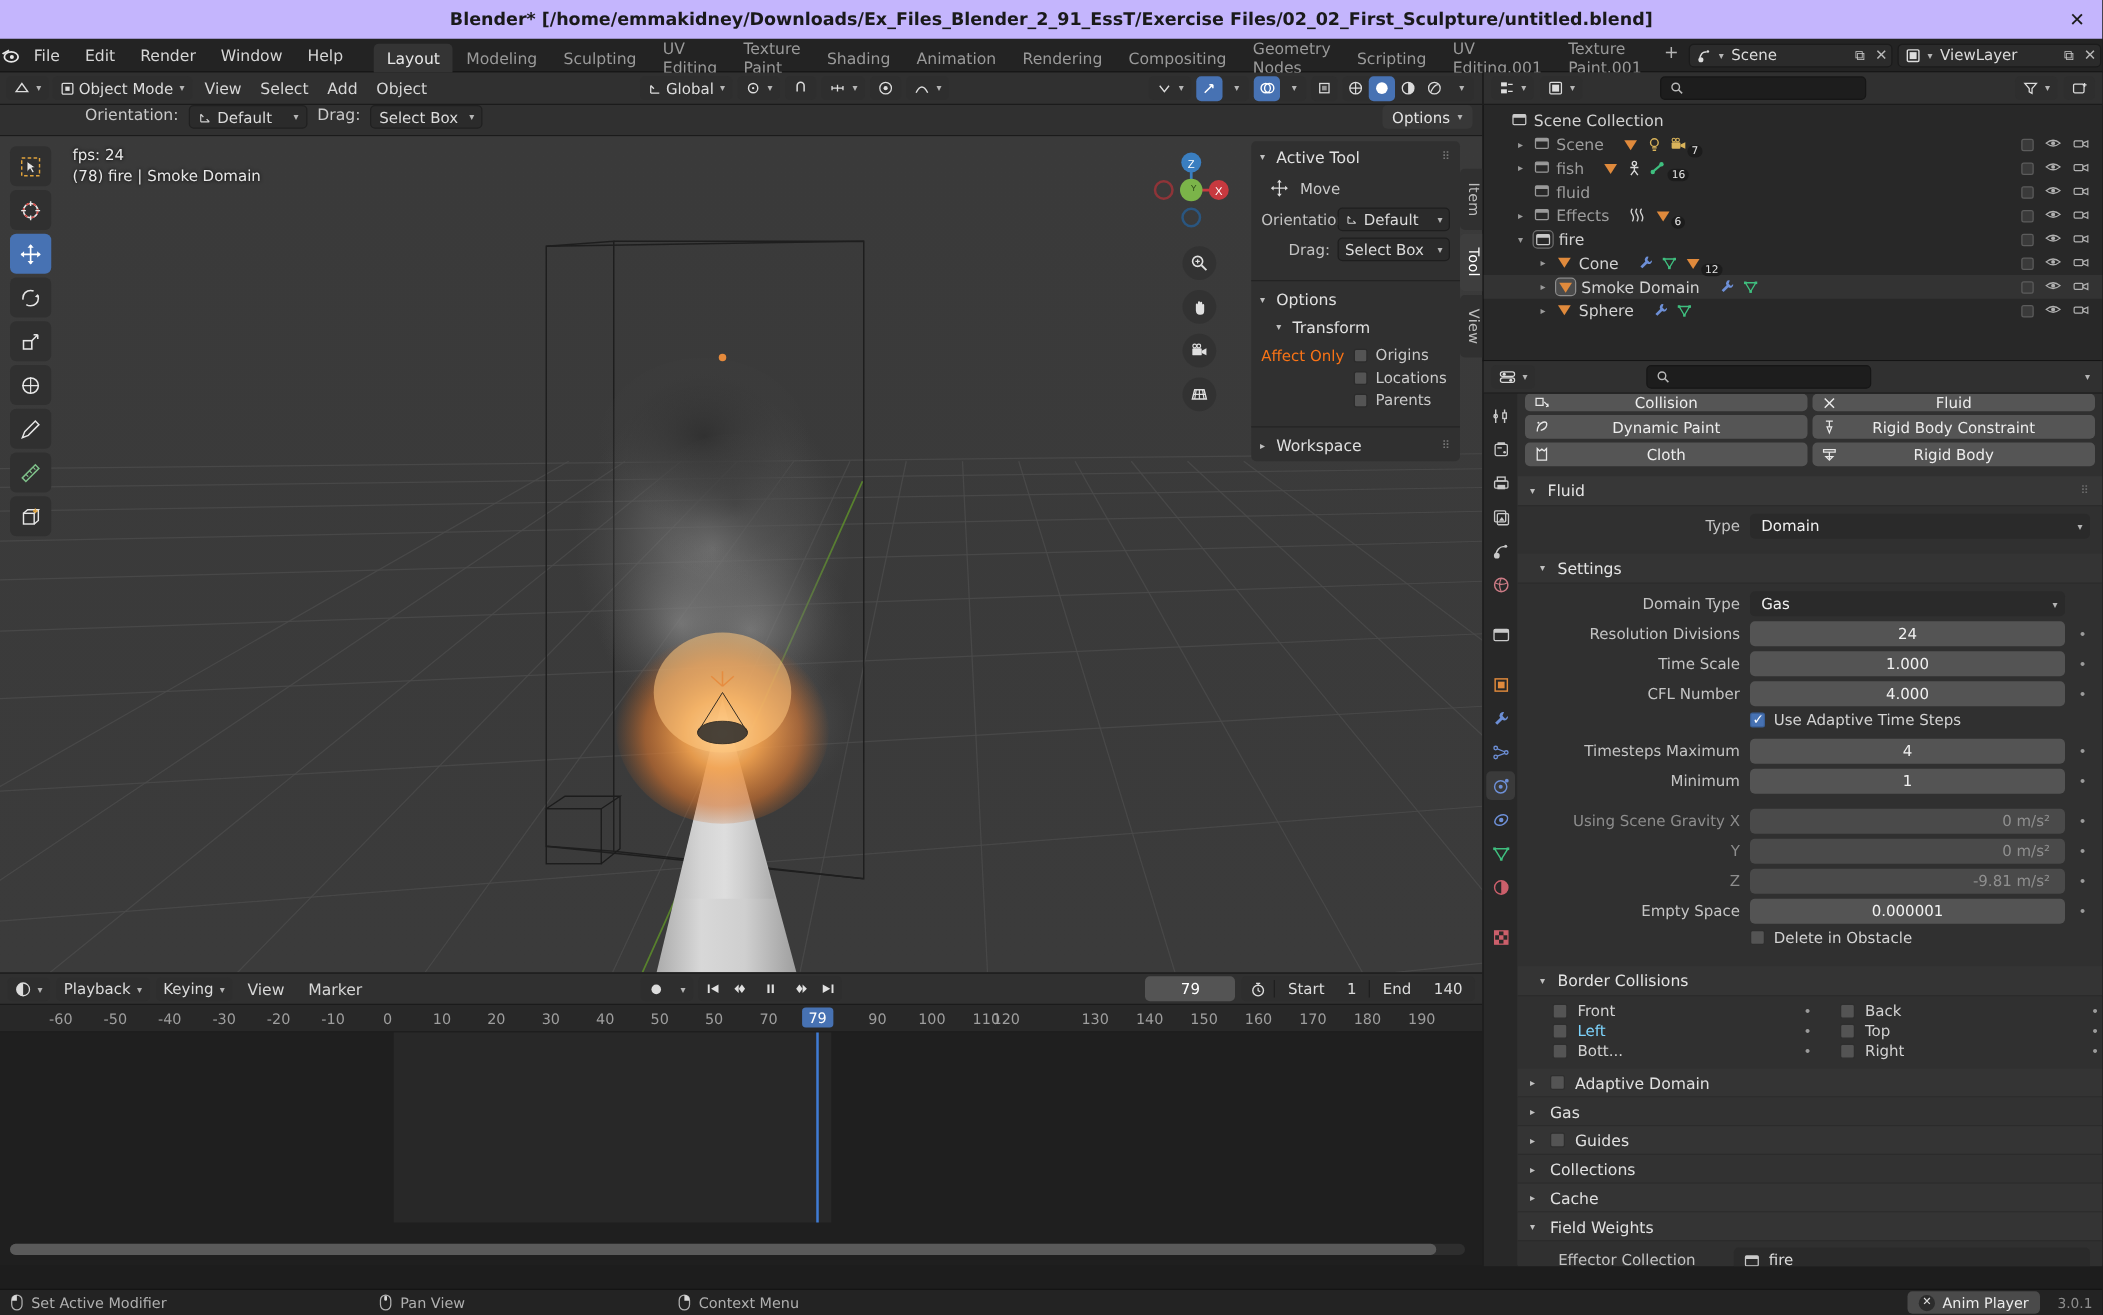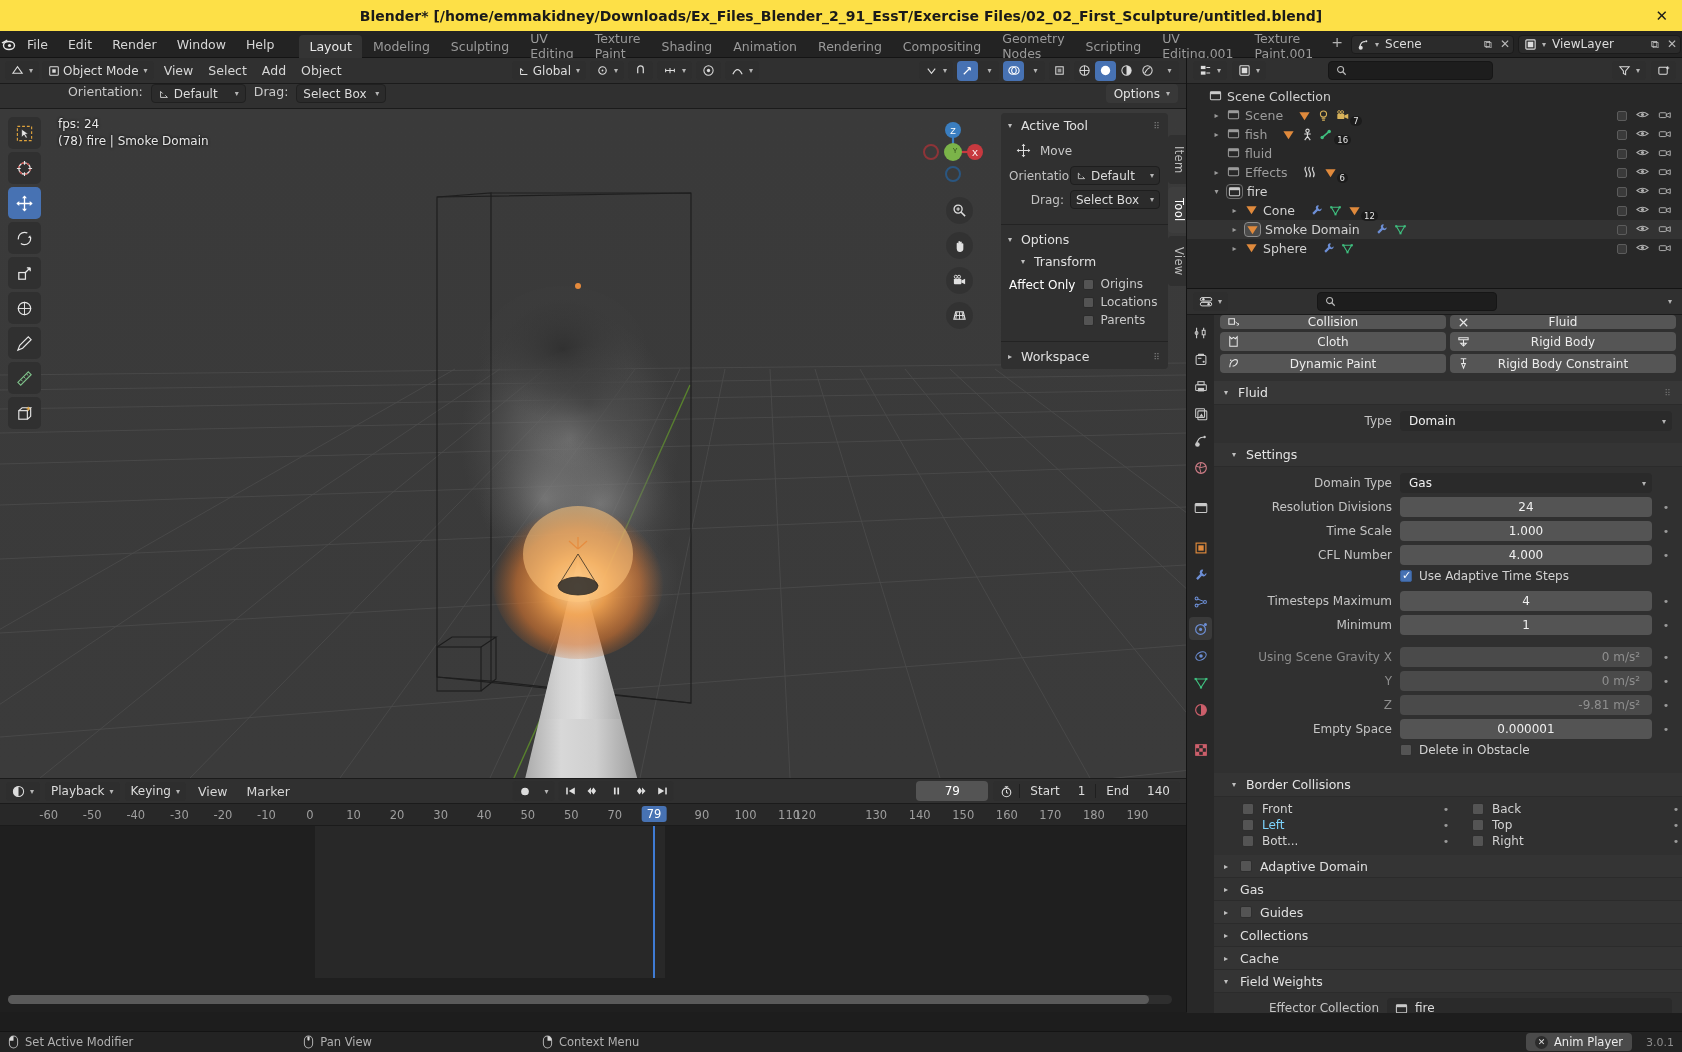--- a/index.html
+++ b/index.html
@@ -8,21 +8,21 @@
     font-family: "DejaVu Sans", "Liberation Sans", sans-serif;
     font-size: 12.5px;
     background:#1d1d1d;
     color:#e3e3e3;
     -webkit-font-smoothing: antialiased;
   }
   .app { position:relative; width:1682px; height:1052px; }
 
   
   .titlebar {
-    height:31px; background:#fde047; color:#1a1a1a;
+    height:31px; background:#c4b5fd; color:#1a1a1a;
     display:flex; align-items:center; justify-content:center;
     position:relative; font-size:14px; font-weight:600;
   }
   .titlebar .close {
     position:absolute; right:14px; top:50%; transform:translateY(-50%);
     font-size:15px; color:#1a1a1a; cursor:pointer; font-weight:400;
   }
 
   
   .topbar {
@@ -775,21 +775,21 @@
       <div class="np-sep"></div>
       <div class="np-section-hdr">
         <span class="tri">▾</span>
         <span>Options</span>
       </div>
       <div class="np-section-hdr" style="padding-left:20px;padding-top:2px;padding-bottom:4px">
         <span class="tri">▾</span>
         <span>Transform</span>
       </div>
       <div class="np-body" style="display:flex;gap:8px;padding-top:4px">
-        <span class="lbl" style="font-size:12px;color:#ffffff;padding-top:1px">Affect Only</span>
+        <span class="lbl" style="font-size:12px;color:#f97316;padding-top:1px">Affect Only</span>
         <div id="affect-only-list" style="flex:1">
             <div class="np-cb-row">
               <span class="np-cb"></span>
               <span style="font-size: 12px; color: rgb(201, 201, 201);">Origins</span>
             </div>
             <div class="np-cb-row">
               <span class="np-cb"></span>
               <span style="font-size: 12px; color: rgb(201, 201, 201);">Locations</span>
             </div>
             <div class="np-cb-row">
@@ -1392,52 +1392,52 @@
                     <path d="M3 3 L11 11 M11 3 L3 11" stroke="#e8e8e8" stroke-width="1.3"></path>
                   </svg>
                 </span>
                 <span>Fluid</span>
               </div>
             </div>
             <div class="mod-row">
               <div class="mod-btn">
                 <span class="mi">
                   <svg width="13" height="13" viewBox="0 0 14 14">
+                    <path d="M3 11 Q3 5 8 3 Q12 2 11 6 Q10 9 6 10" fill="none" stroke="#e8e8e8" stroke-width="1.2"></path>
+                    <circle cx="4" cy="3.5" r="0.9" fill="#e8e8e8"></circle>
+                  </svg>
+                </span>
+                <span>Dynamic Paint</span>
+              </div>
+              <div class="mod-btn">
+                <span class="mi">
+                  <svg width="13" height="13" viewBox="0 0 14 14">
+                    <path d="M4 2 L10 2 M7 2 L7 7 M5 7 L9 7 L7 12 Z" fill="none" stroke="#e8e8e8" stroke-width="1.1"></path>
+                  </svg>
+                </span>
+                <span>Rigid Body Constraint</span>
+              </div>
+            </div>
+            <div class="mod-row">
+              <div class="mod-btn">
+                <span class="mi">
+                  <svg width="13" height="13" viewBox="0 0 14 14">
                     <path d="M3 2 L5 4 L7 2.5 L9 4 L11 2 L11 12 L3 12 Z" fill="none" stroke="#e8e8e8" stroke-width="1.1"></path>
                   </svg>
                 </span>
                 <span>Cloth</span>
               </div>
               <div class="mod-btn">
                 <span class="mi">
                   <svg width="13" height="13" viewBox="0 0 14 14">
                     <path d="M2 3 L12 3 L12 5 L2 5 Z M7 5 L7 11" fill="none" stroke="#e8e8e8" stroke-width="1.1"></path>
                     <path d="M4 9 L10 9 L7 12 Z" fill="none" stroke="#e8e8e8" stroke-width="1.1"></path>
                   </svg>
                 </span>
                 <span>Rigid Body</span>
-              </div>
-            </div>
-            <div class="mod-row">
-              <div class="mod-btn">
-                <span class="mi">
-                  <svg width="13" height="13" viewBox="0 0 14 14">
-                    <path d="M3 11 Q3 5 8 3 Q12 2 11 6 Q10 9 6 10" fill="none" stroke="#e8e8e8" stroke-width="1.2"></path>
-                    <circle cx="4" cy="3.5" r="0.9" fill="#e8e8e8"></circle>
-                  </svg>
-                </span>
-                <span>Dynamic Paint</span>
-              </div>
-              <div class="mod-btn">
-                <span class="mi">
-                  <svg width="13" height="13" viewBox="0 0 14 14">
-                    <path d="M4 2 L10 2 M7 2 L7 7 M5 7 L9 7 L7 12 Z" fill="none" stroke="#e8e8e8" stroke-width="1.1"></path>
-                  </svg>
-                </span>
-                <span>Rigid Body Constraint</span>
               </div>
             </div>
           </div>
 
         <div class="panel-hdr" style="margin-top:5px">
           <span class="tri">▾</span>
           <span>Fluid</span>
           <span class="np-grip" style="margin-left:auto;color:#6c6c6c">⠿</span>
         </div>
         <div class="pbody">
@@ -1607,21 +1607,21 @@
               <span class="tri">▸</span>
               <span>Cache</span>
             </div>
           </div>
 
         <div class="collapse-row">
           <span class="tri">▾</span>
           <span>Field Weights</span>
         </div>
         <div class="eff-row">
-          <span style="font-size:12px;color:#c4c4c4;width:155px;text-align:right">Effector Collection</span>
+          <span style="font-size:12px;color:#c4c4c4;width:155px;text-align:center">Effector Collection</span>
           <div class="eff-field">
             <svg width="13" height="13" viewBox="0 0 14 14">
                 <rect x="1.5" y="3" width="11" height="8.5" rx="1" fill="none" stroke="#c9c9c9" stroke-width="1.1"></rect>
                 <rect x="1.5" y="3" width="11" height="2.6" fill="#c9c9c9"></rect>
               </svg>
             <span>fire</span>
           </div>
         </div>
       </div>
     </div>

